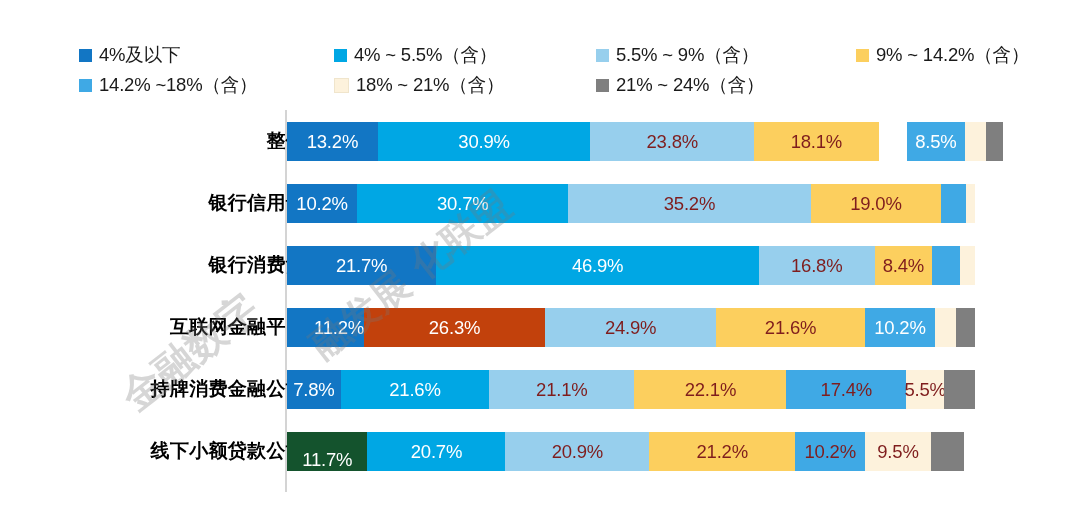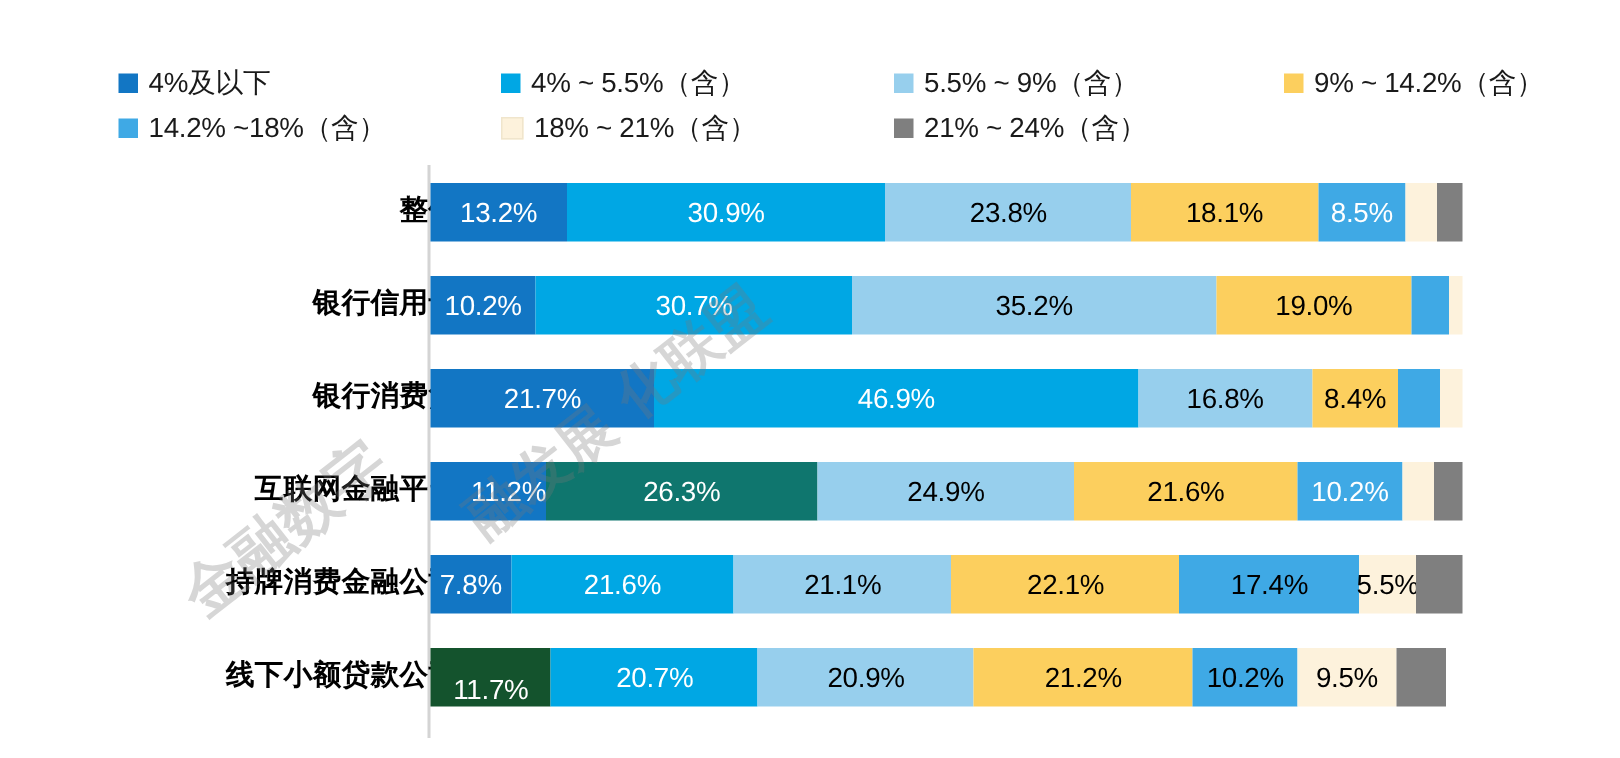--- a/index.html
+++ b/index.html
@@ -43,21 +43,21 @@
     display:flex;align-items:stretch;
   }
   .seg{
     position:relative;display:flex;align-items:center;justify-content:center;
     height:39px;overflow:visible;
   }
   .seg span{
     font-size:18.5px;white-space:nowrap;letter-spacing:-0.2px;
   }
   .txt-white span{color:#ffffff;}
-  .txt-dark span{color:#000000;}
+  .txt-dark span{color:#7f1d1d;}
 
   
   .watermark{
     position:absolute;left:0;top:0;width:1080px;height:505px;
     pointer-events:none;overflow:hidden;
   }
   .wm{
     position:absolute;color:rgba(120,120,120,0.30);
     font-size:40px;font-weight:bold;
     transform:rotate(-38deg);transform-origin:left top;
@@ -118,21 +118,21 @@
             </div>
             <div class="seg txt-white" title="4% ~ 5.5%（含） 30.9%" style="width: 212.592px; background: rgb(0, 167, 228);">
               <span>30.9%</span>
             </div>
             <div class="seg txt-dark" title="5.5% ~ 9%（含） 23.8%" style="width: 163.744px; background: rgb(151, 207, 237);">
               <span>23.8%</span>
             </div>
             <div class="seg txt-dark" title="9% ~ 14.2%（含） 18.1%" style="width: 124.528px; background: rgb(252, 207, 94);">
               <span>18.1%</span>
             </div>
-            <div class="seg txt-white" title="14.2% ~18%（含） 8.5%" style="width: 58.48px; background: rgb(63, 169, 229);">
+            <div class="seg txt-white" title="14.2% ~18%（含） 8.5%" style="width: 58.48px; background: rgb(63, 169, 229); margin-left: 28px;">
               <span>8.5%</span>
             </div>
             <div class="seg txt-dark" title="18% ~ 21%（含） 3%" style="width: 20.64px; background: rgb(253, 242, 220);"></div>
             <div class="seg txt-white" title="21% ~ 24%（含） 2.5%" style="width: 17.2px; background: rgb(127, 127, 127);"></div>
           </div>
         </div>
         <div class="row" style="top: 62px;">
           <div class="row-label">银行信用卡</div>
           <div class="bar">
             <div class="seg txt-white" title="4%及以下 10.2%" style="width: 70.176px; background: rgb(18, 118, 196);">
@@ -169,21 +169,21 @@
             <div class="seg txt-white" title="14.2% ~18%（含） 4%" style="width: 27.52px; background: rgb(63, 169, 229);"></div>
             <div class="seg txt-dark" title="18% ~ 21%（含） 2.2%" style="width: 15.136px; background: rgb(253, 242, 220);"></div>
           </div>
         </div>
         <div class="row" style="top: 186px;">
           <div class="row-label">互联网金融平台</div>
           <div class="bar">
             <div class="seg txt-white" title="4%及以下 11.2%" style="width: 77.056px; background: rgb(18, 118, 196); justify-content: flex-end;">
               <span>11.2%</span>
             </div>
-            <div class="seg txt-white" title="4% ~ 5.5%（含） 26.3%" style="width: 180.944px; background: #0f766e;">
+            <div class="seg txt-white" title="4% ~ 5.5%（含） 26.3%" style="width: 180.944px; background: #c2410c;">
               <span>26.3%</span>
             </div>
             <div class="seg txt-dark" title="5.5% ~ 9%（含） 24.9%" style="width: 171.312px; background: rgb(151, 207, 237);">
               <span>24.9%</span>
             </div>
             <div class="seg txt-dark" title="9% ~ 14.2%（含） 21.6%" style="width: 148.608px; background: rgb(252, 207, 94);">
               <span>21.6%</span>
             </div>
             <div class="seg txt-white" title="14.2% ~18%（含） 10.2%" style="width: 70.176px; background: rgb(63, 169, 229);">
               <span>10.2%</span>

